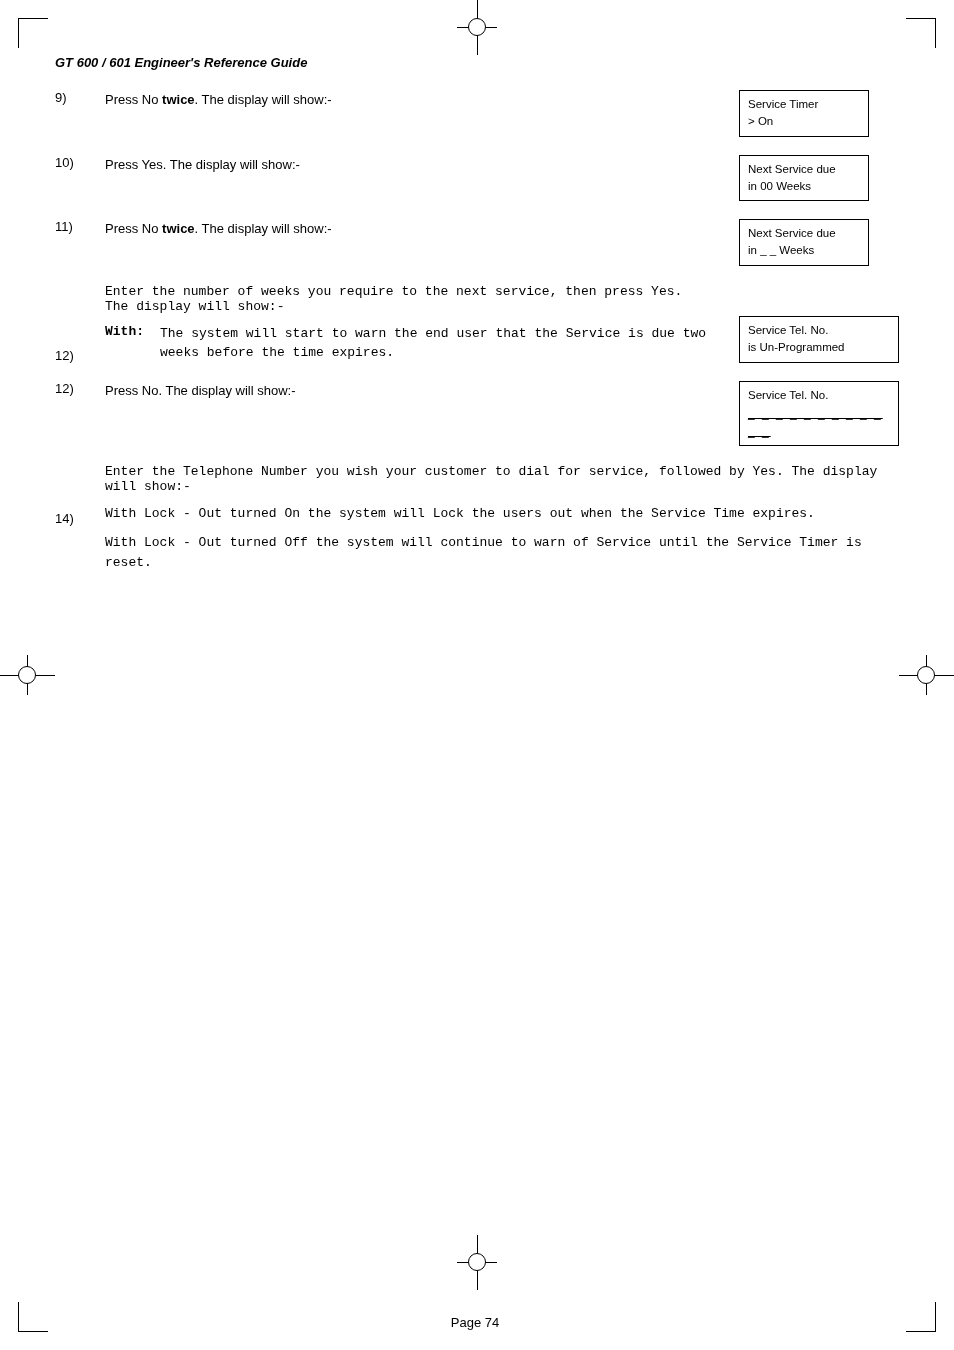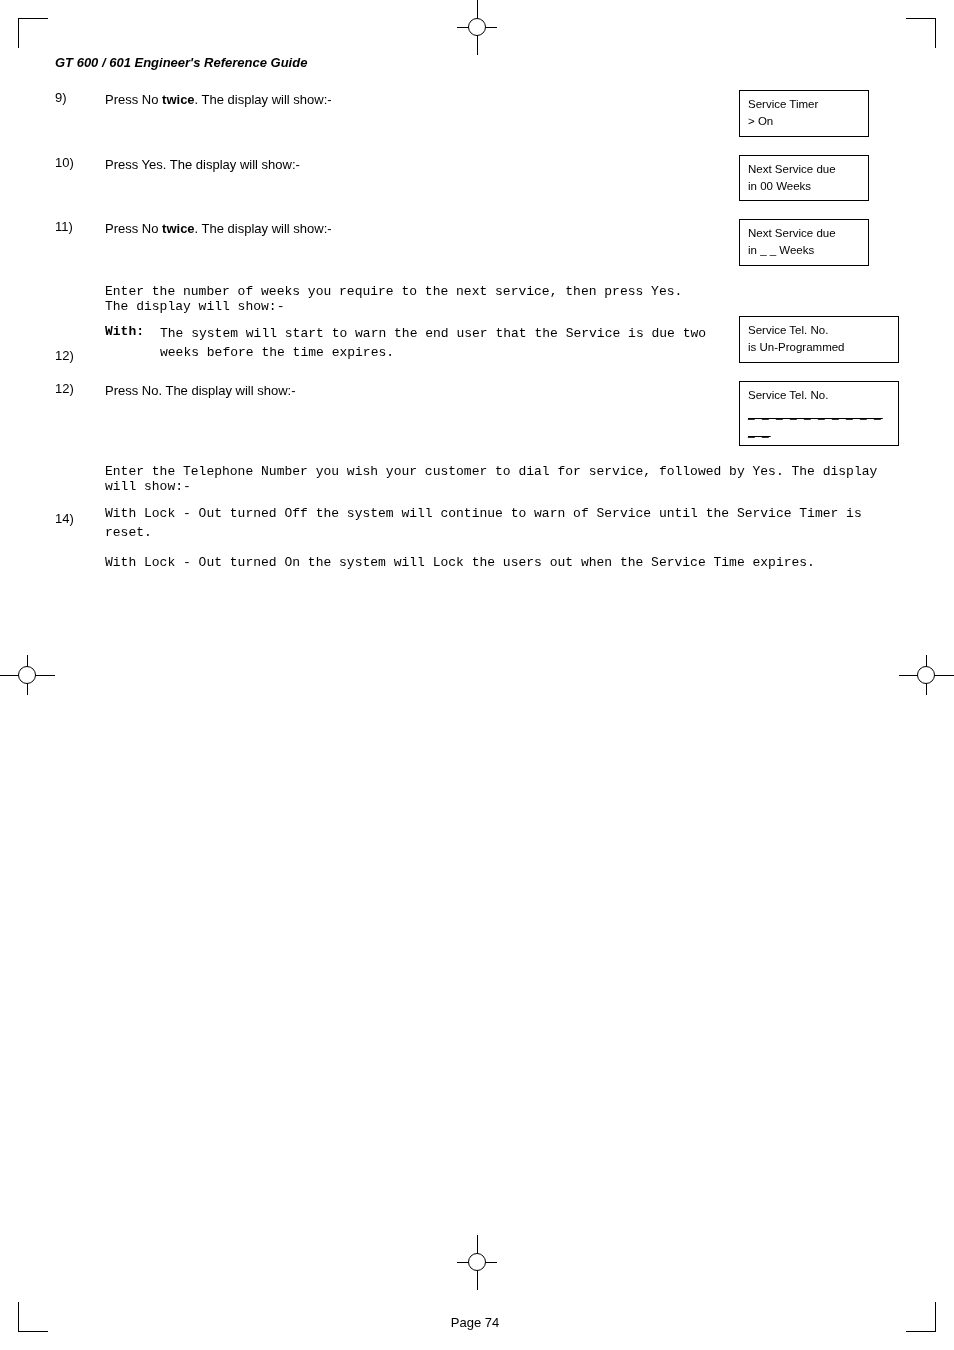--- a/index.html
+++ b/index.html
@@ -388,22 +388,22 @@
           <div>Service Tel. No.</div>
           <div class="underline-row">_ _ _ _ _ _ _ _ _ _ _ _</div>
         </div>
       </div>
     </div>
 
     <div class="step-row" style="align-items:center; margin-top: 10px;">
       <div class="step-number">14)</div>
       <div class="step12-text">
         <div>Enter the Telephone Number you wish your customer to dial for service, followed by Yes. The display will show:-</div>
+        <div class="extra-para">With Lock - Out turned On the system will Lock the users out when the Service Time expires.</div>
         <div class="extra-para">With Lock - Out turned Off the system will continue to warn of Service until the Service Timer is reset.</div>
-        <div class="extra-para">With Lock - Out turned On the system will Lock the users out when the Service Time expires.</div>
       </div>
     </div>
 
   </div>
 
   <div class="page-footer">
     <span>Page  74</span>
   </div>
 
 </div>

